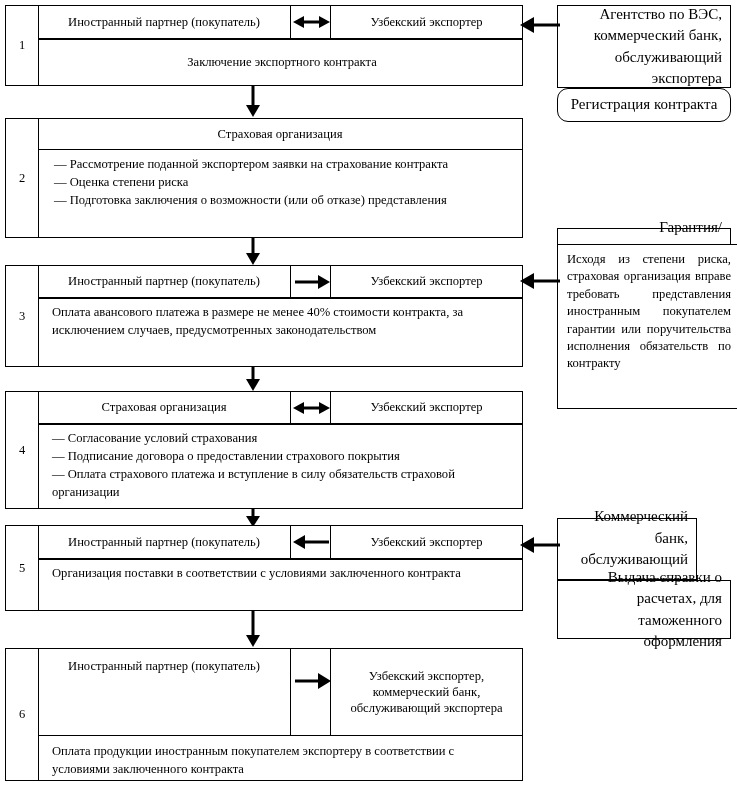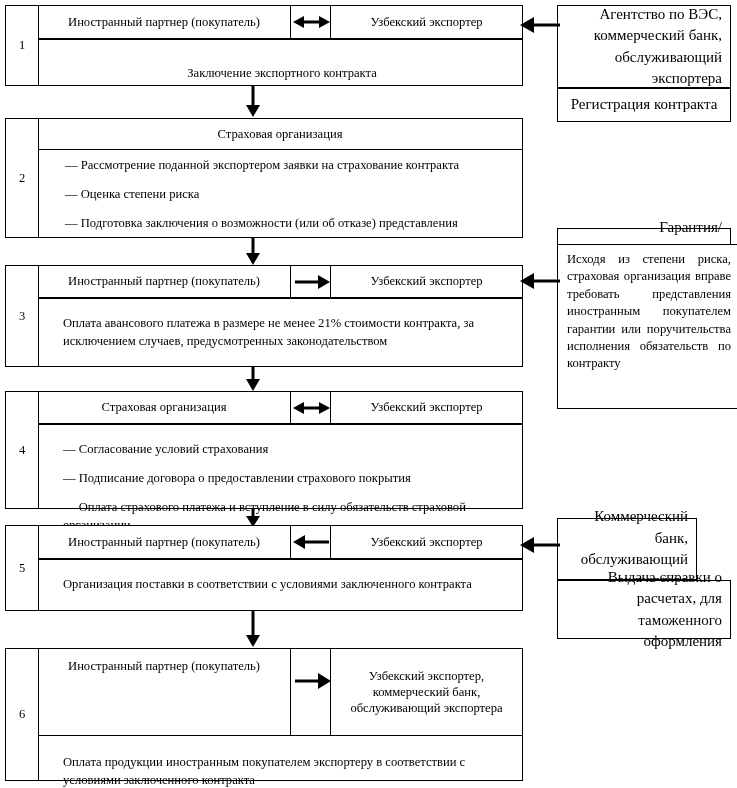--- a/index.html
+++ b/index.html
@@ -69,21 +69,21 @@
 
   .desc-row {
     position: absolute;
     left: 0; right: 0; bottom: 0;
     padding: 7px 10px 4px 14px;
     font-size: 12.6px;
     line-height: 1.42;
     box-sizing: border-box;
   }
   .desc-row.centered { text-align: center; padding-top: 16px; }
-  .desc-row p { margin: 11px; }
+  .desc-row p { margin: 0; }
   .desc-row p.bullet { text-indent: 0; }
 
   
   .side-box {
     border: 1.2px solid #000;
     background: #fff;
     display: flex;
     align-items: center;
     justify-content: center;
     text-align: right;
@@ -133,21 +133,21 @@
     <line x1="8" y1="0" x2="8" y2="24" stroke="#000" stroke-width="3"></line>
     <polygon points="8,31 1,19 15,19" fill="#000"></polygon>
   </svg>
 
   <div class="abs step-block" style="left:5px; top:118px; width:518px; height:120px;">
     <div class="step-num-cell">2</div>
     <div class="step-body">
       <div class="actor-row thin-sep" style="height:30px;">
         <div class="actor-cell" style="flex:1 1 auto;">Страховая организация</div>
       </div>
-      <div class="desc-row" style="top:20px; height:88px;padding-left:16px;">
+      <div class="desc-row" style="top:30px; height:88px;padding-left:16px;">
         <p class="bullet">— Рассмотрение поданной экспортером заявки на страхование контракта</p>
         <p class="bullet">— Оценка степени риска</p>
         <p class="bullet">— Подготовка заключения о возможности (или об отказе) представления</p>
       </div>
     </div>
   </div>
 
   <svg class="abs v-arrow-svg" style="left:245px; top:238px; width:16px; height:28px;" viewBox="0 0 16 28">
     <line x1="8" y1="0" x2="8" y2="20" stroke="#000" stroke-width="3"></line>
     <polygon points="8,27 1,15 15,15" fill="#000"></polygon>
@@ -160,21 +160,21 @@
         <div class="actor-cell actor-left">Иностранный партнер (покупатель)</div>
         <div class="actor-cell arrow-cell">
           <svg class="h-arrow-svg" width="41" height="31" viewBox="0 0 41 31" style="left:0;top:0;">
             <line x1="4" y1="16" x2="32" y2="16" stroke="#000" stroke-width="3"></line>
             <polygon points="39,16 27,9 27,23" fill="#000"></polygon>
           </svg>
         </div>
         <div class="actor-cell actor-right">Узбекский экспортер</div>
       </div>
       <div class="desc-row" style="top:31px; height:69px;">
-        <p>Оплата авансового платежа в размере не менее 21% стоимости контракта, за исключением случаев, предусмотренных законодательством</p>
+        <p>Оплата авансового платежа в размере не менее 40% стоимости контракта, за исключением случаев, предусмотренных законодательством</p>
       </div>
     </div>
   </div>
 
   <svg class="abs v-arrow-svg" style="left:245px; top:367px; width:16px; height:25px;" viewBox="0 0 16 25">
     <line x1="8" y1="0" x2="8" y2="17" stroke="#000" stroke-width="3"></line>
     <polygon points="8,24 1,12 15,12" fill="#000"></polygon>
   </svg>
 
   <div class="abs step-block" style="left:5px; top:391px; width:518px; height:118px;">
@@ -243,21 +243,21 @@
       </div>
       <div class="desc-row" style="top:86px; height:45px; padding-top:8px;">
         <p>Оплата продукции иностранным покупателем экспортеру в соответствии с условиями заключенного контракта</p>
       </div>
     </div>
   </div>
 
   <div class="abs side-box" style="left:557px; top:5px; width:174px; height:83px;">
     <span>Агентство по ВЭС, коммерческий банк, обслуживающий экспортера</span>
   </div>
-  <div class="abs side-box" style="left:557px; top:88px; width:174px; height:29px;">
+  <div class="abs side-box" style="left:557px; top:88px; width:174px; height:29px;border-radius:11px;">
     <span>Регистрация контракта</span>
   </div>
   <svg class="abs h-arrow-svg" style="left:518px; top:16px; width:42px; height:18px;" viewBox="0 0 42 18">
     <line x1="12" y1="9" x2="42" y2="9" stroke="#000" stroke-width="3"></line>
     <polygon points="2,9 16,1 16,17" fill="#000"></polygon>
   </svg>
 
   <div class="abs side-box" style="left:557px; top:180px; width:174px; height:64px;margin-top:48px;">
     <span>Гарантия/ поручительство иностранного покупателя</span>
   </div>

